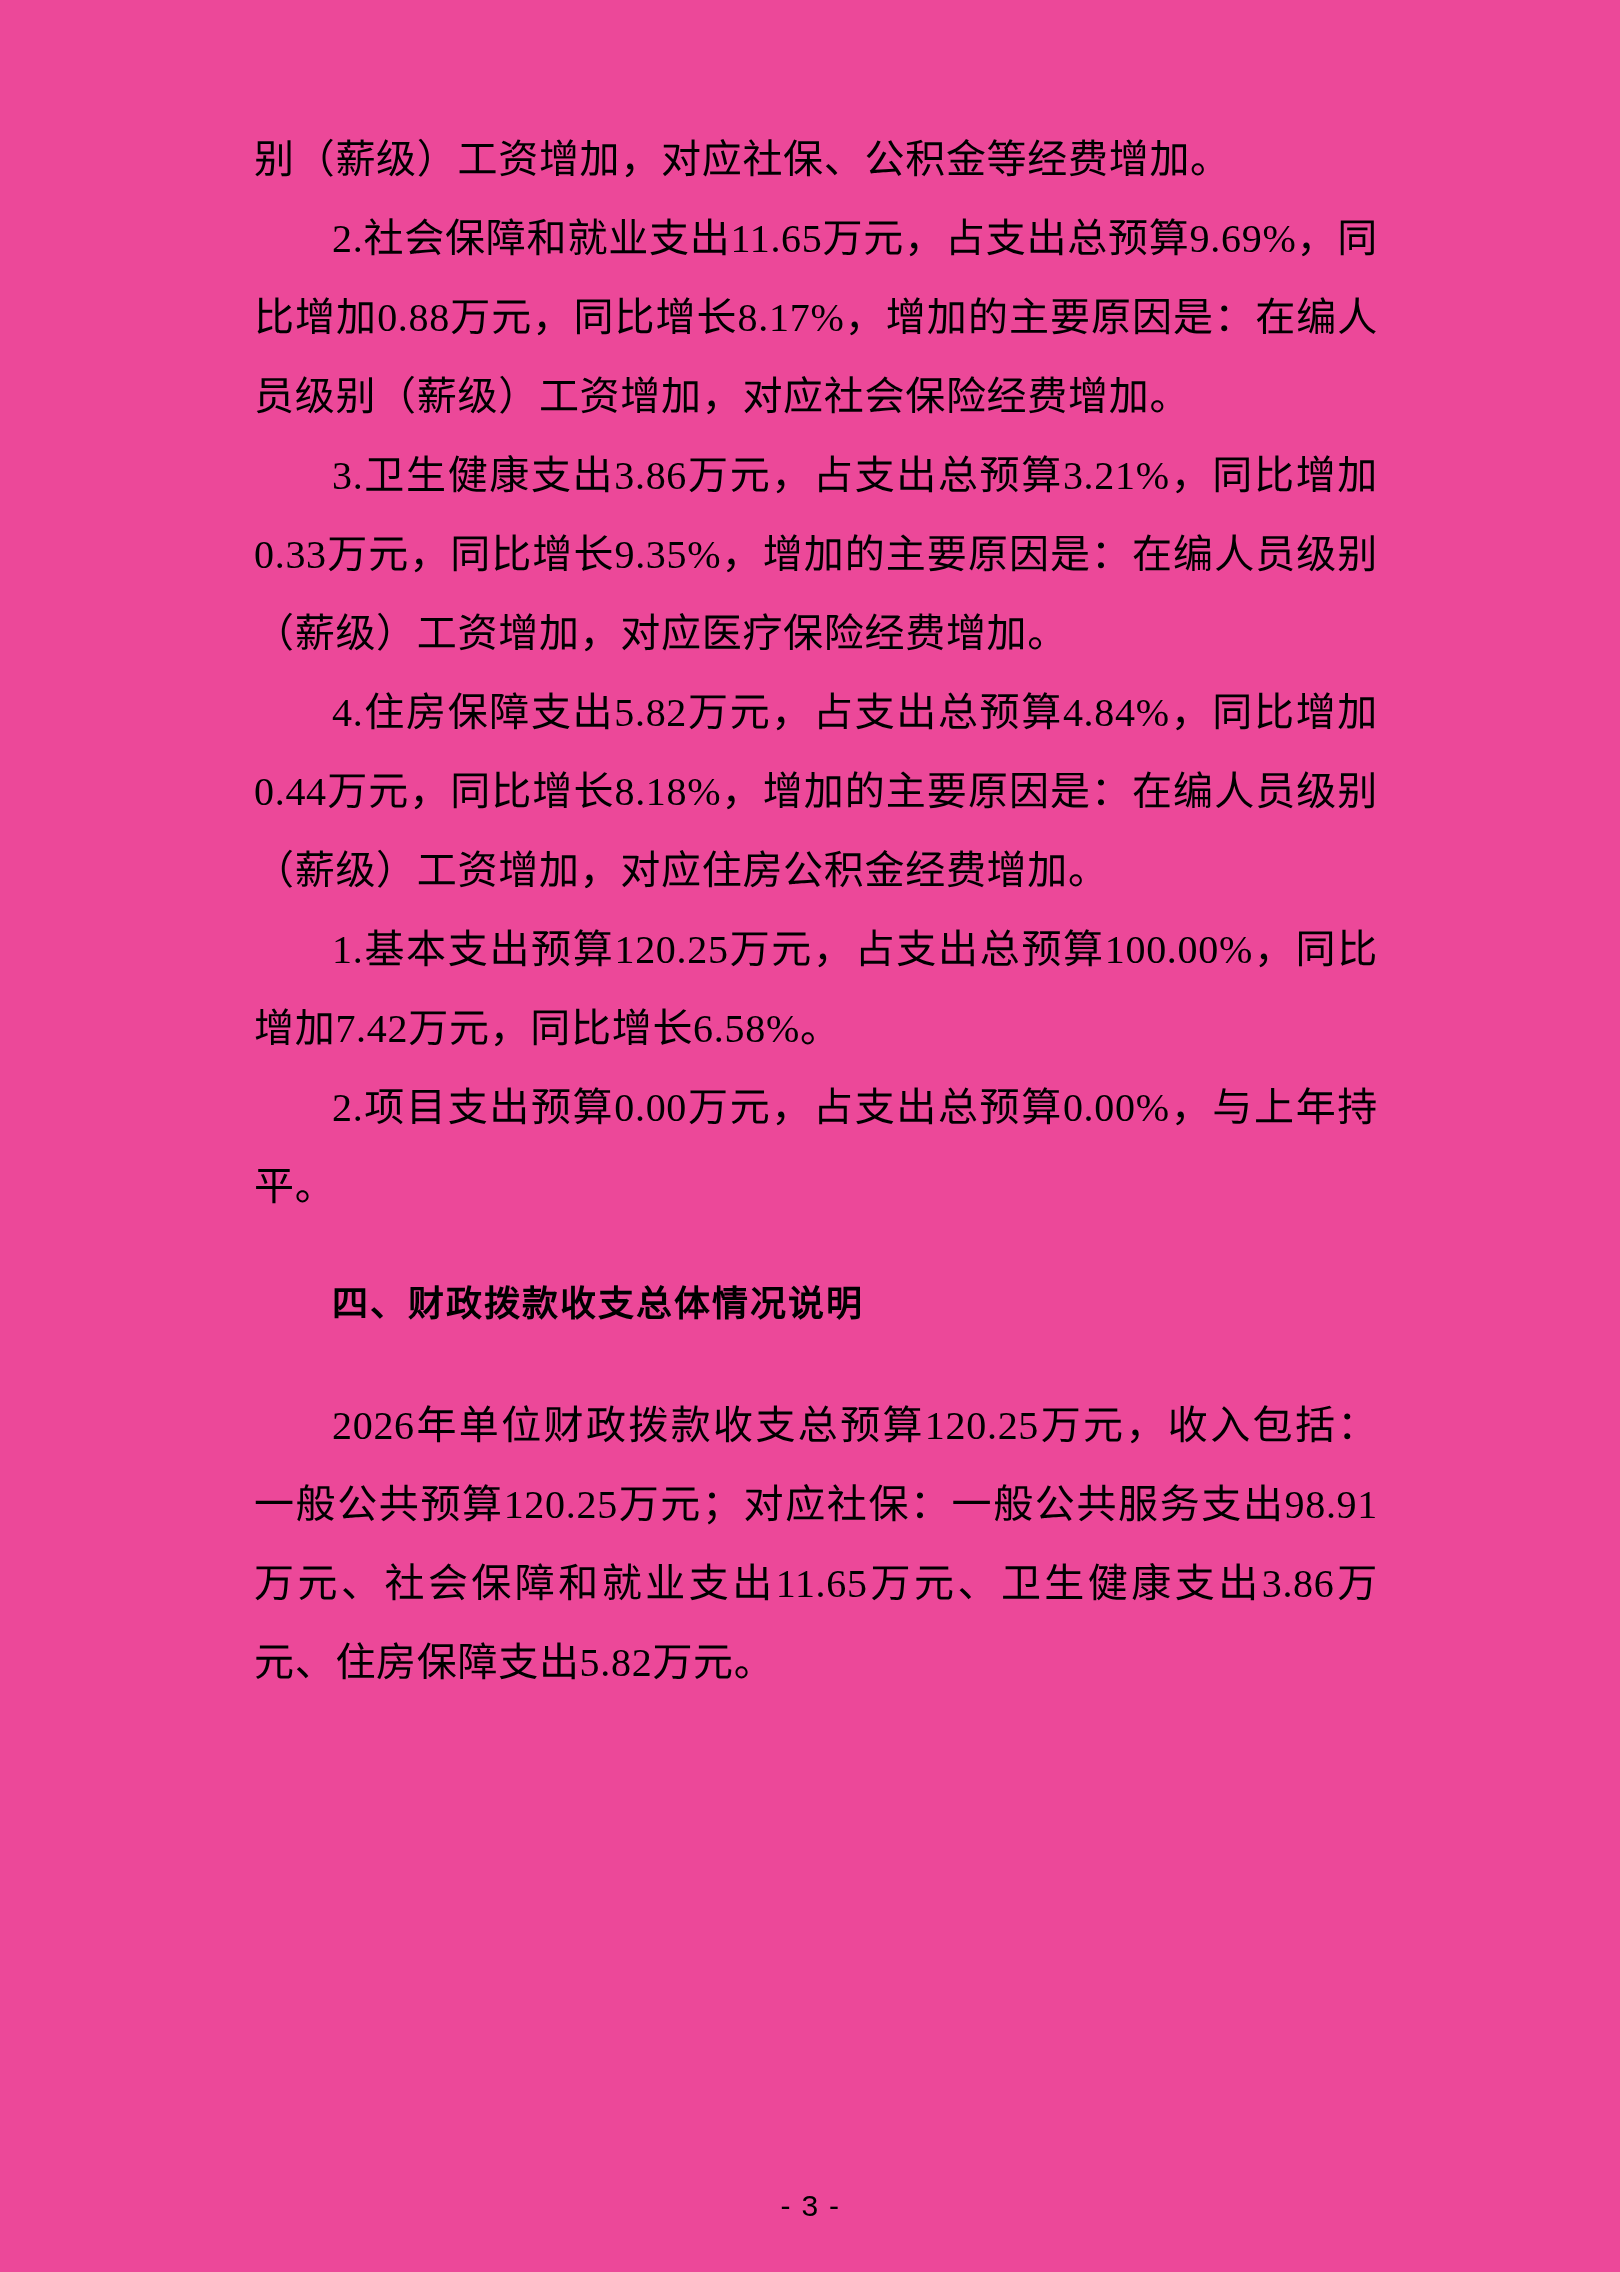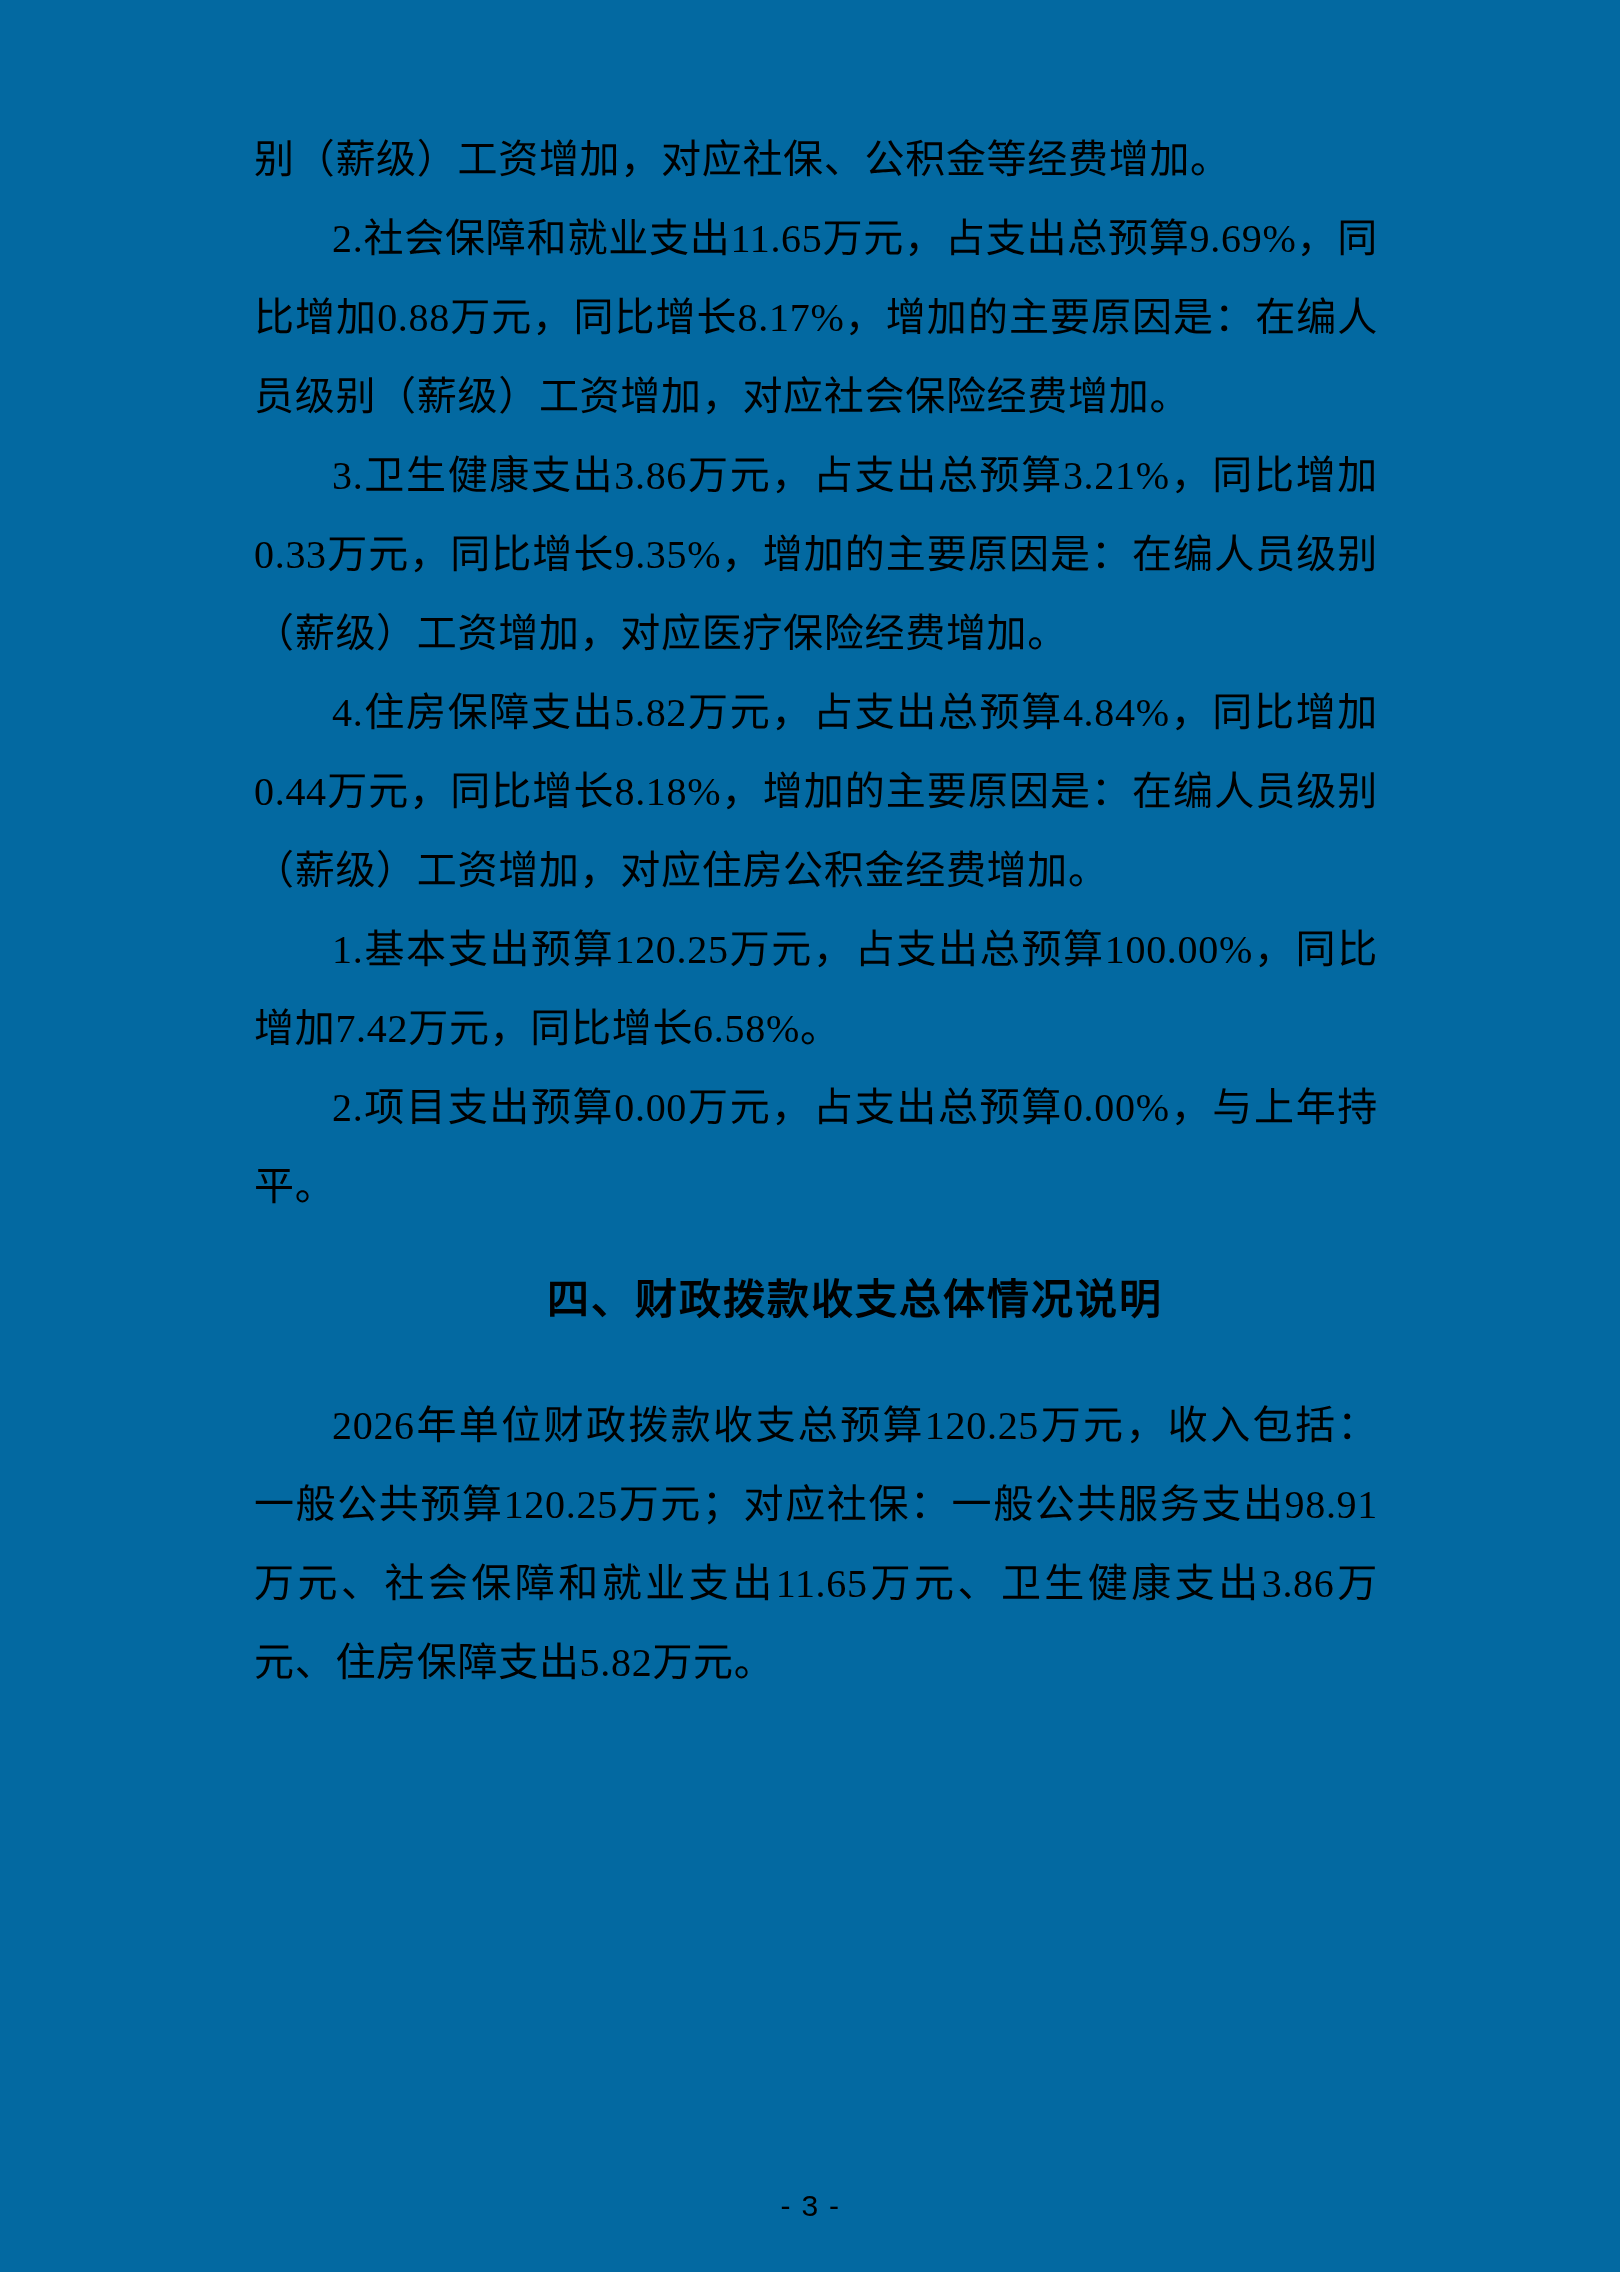--- a/index.html
+++ b/index.html
@@ -11,21 +11,21 @@
     height: 2273px;
     background: #ffffff;
     position: relative;
     overflow: hidden;
   }
   .page {
     position: absolute;
     left: 0; top: 0;
     width: 1621px;
     height: 2273px;
-    background: #0369a1;
+    background: #ec4899;
     color: #000000;
   }
   .content {
     position: absolute;
     left: 254px;
     top: 120px;
     width: 1124px;
   }
   .par {
     margin: 0;
@@ -38,28 +38,28 @@
     text-align: justify;
     text-justify: inter-ideograph;
     word-break: break-all;
   }
   .par.indent {
     text-indent: 78px;
   }
   .heading {
     margin: 38px 0 43px 0;
     padding: 0;
-    font-family: Liberation Mono, monospace;
+    font-family: Liberation Sans, sans-serif;
     font-weight: 700;
-    font-size: 42px;
+    font-size: 36px;
     line-height: 79px;
     letter-spacing: 2px;
     color: #000000;
     text-indent: 78px;
-    text-align: center;
+    text-align: left;
   }
   .footer {
     position: absolute;
     left: 0;
     top: 2186px;
     width: 1621px;
     text-align: center;
     font-family: "Liberation Sans", "DejaVu Sans", sans-serif;
     font-size: 30px;
     line-height: 40px;

